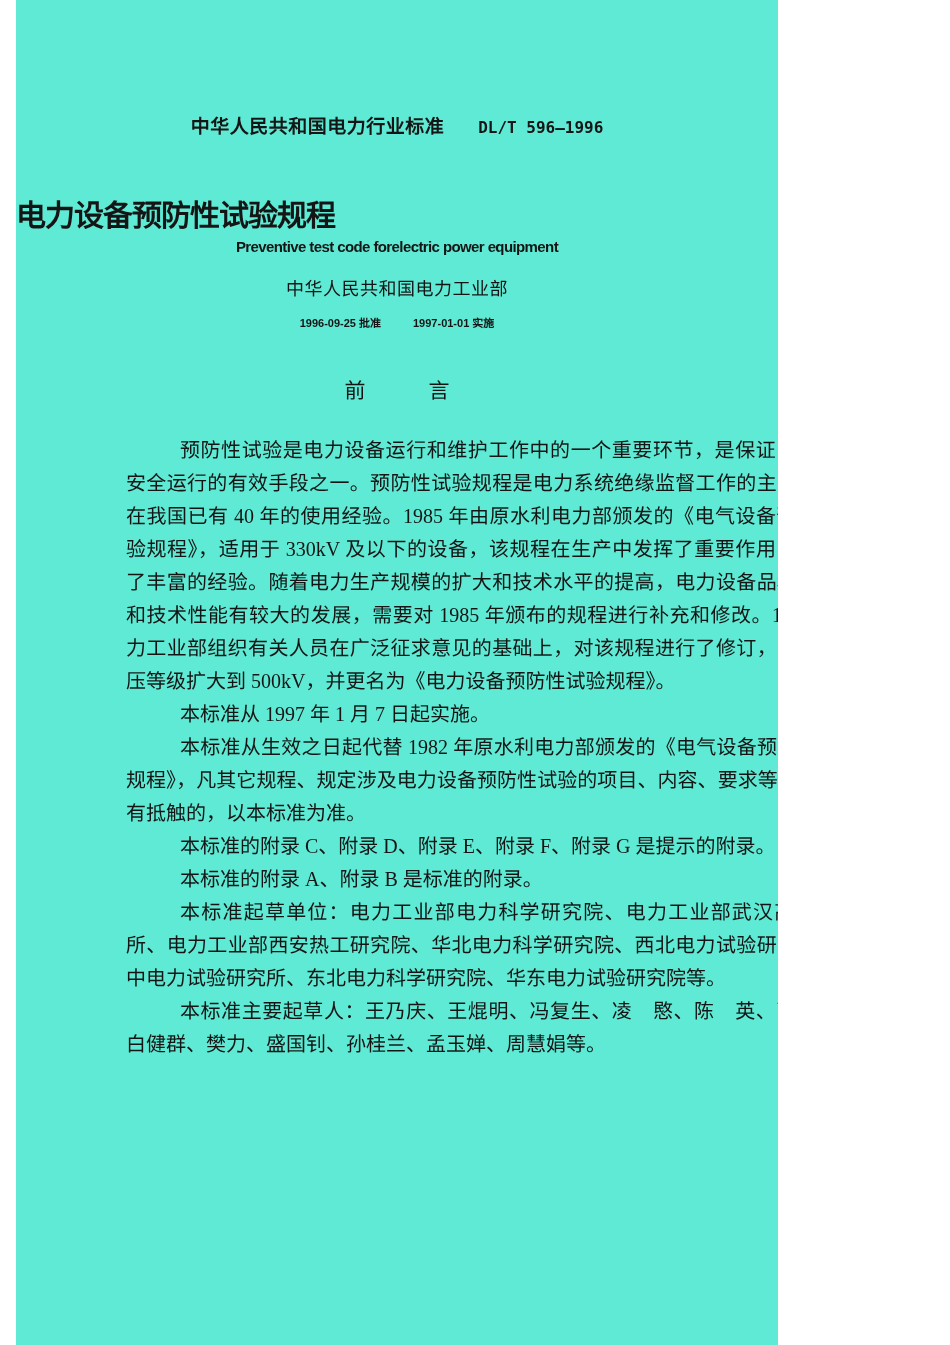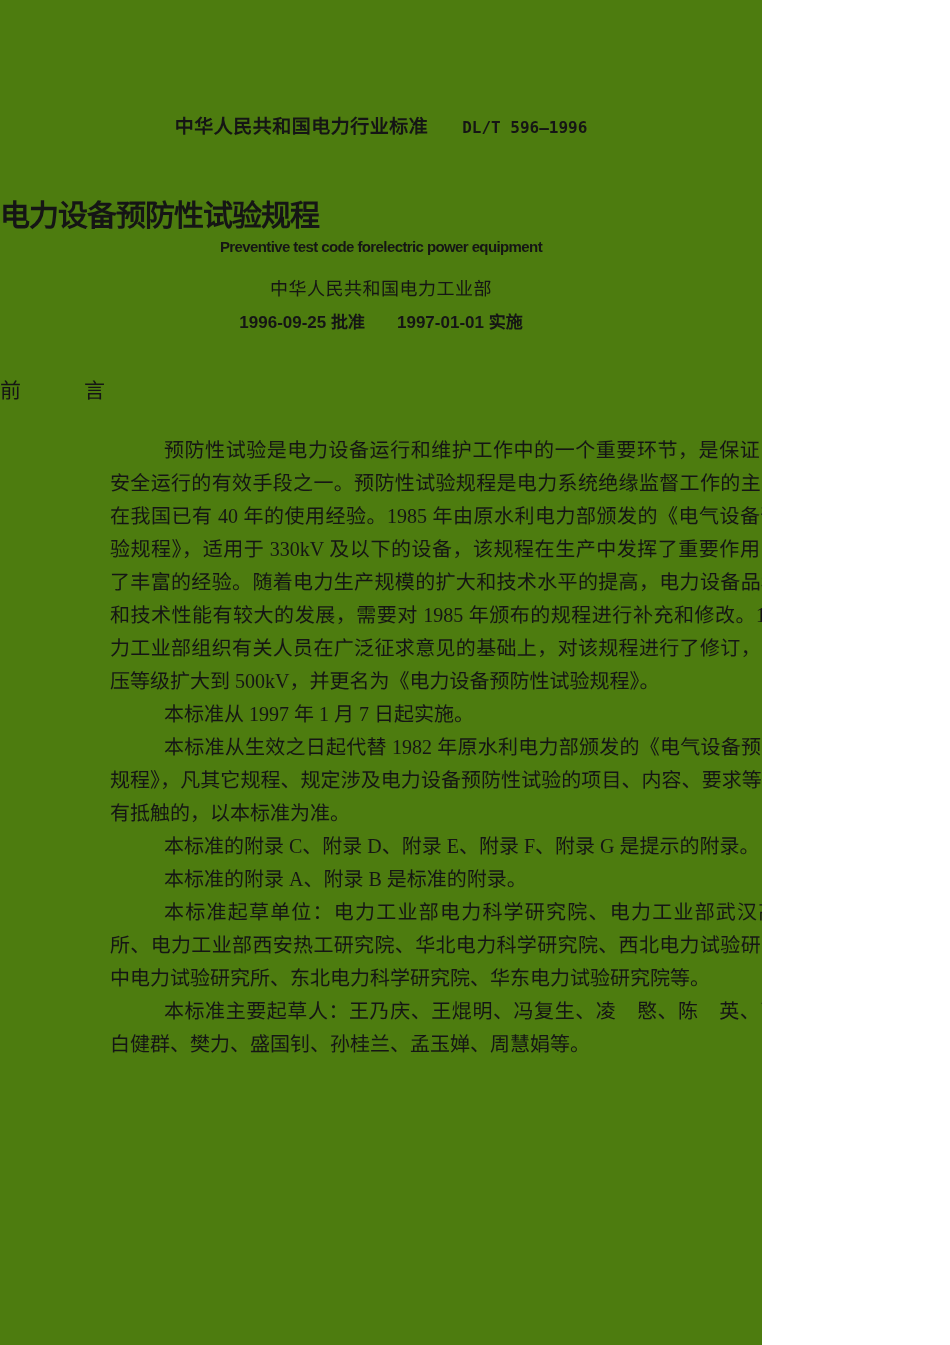--- a/index.html
+++ b/index.html
@@ -3,22 +3,23 @@
 <meta charset="utf-8">
 <style>
   * { margin: 0; padding: 0; box-sizing: border-box; }
   html, body { background: #ffffff; }
   body { font-family: "Liberation Serif", "DejaVu Serif", serif; color: #151515; }
 
   .page {
     position: relative;
     width: 762px;
     height: 1345px;
-    background: #4d7c0f;
+    background: #5eead4;
     overflow: hidden;
+    margin-left: 16px;
   }
 
   
   .std-header {
     position: absolute;
     top: 113px;
     left: 0;
     width: 100%;
     text-align: center;
     font-family: "Liberation Sans", "DejaVu Sans", sans-serif;
@@ -82,32 +83,33 @@
 
   
   .approval {
     position: absolute;
     top: 310px;
     left: 0;
     width: 100%;
     text-align: center;
     font-family: "Liberation Sans", "DejaVu Sans", sans-serif;
     font-weight: 700;
-    font-size: 17px;
+    font-size: 11px;
     line-height: 26px;
     white-space: nowrap;
   }
   .approval .date-part + .date-part { margin-left: 32px; }
 
   
   .foreword-heading {
     position: absolute;
     top: 377px;
     left: 0;
     width: 100%;
+    text-align: center;
     font-family: "Liberation Serif", "DejaVu Serif", serif;
     font-weight: 400;
     font-size: 21px;
     line-height: 28px;
     white-space: pre;
   }
 
   
   .foreword-body {
     position: absolute;

